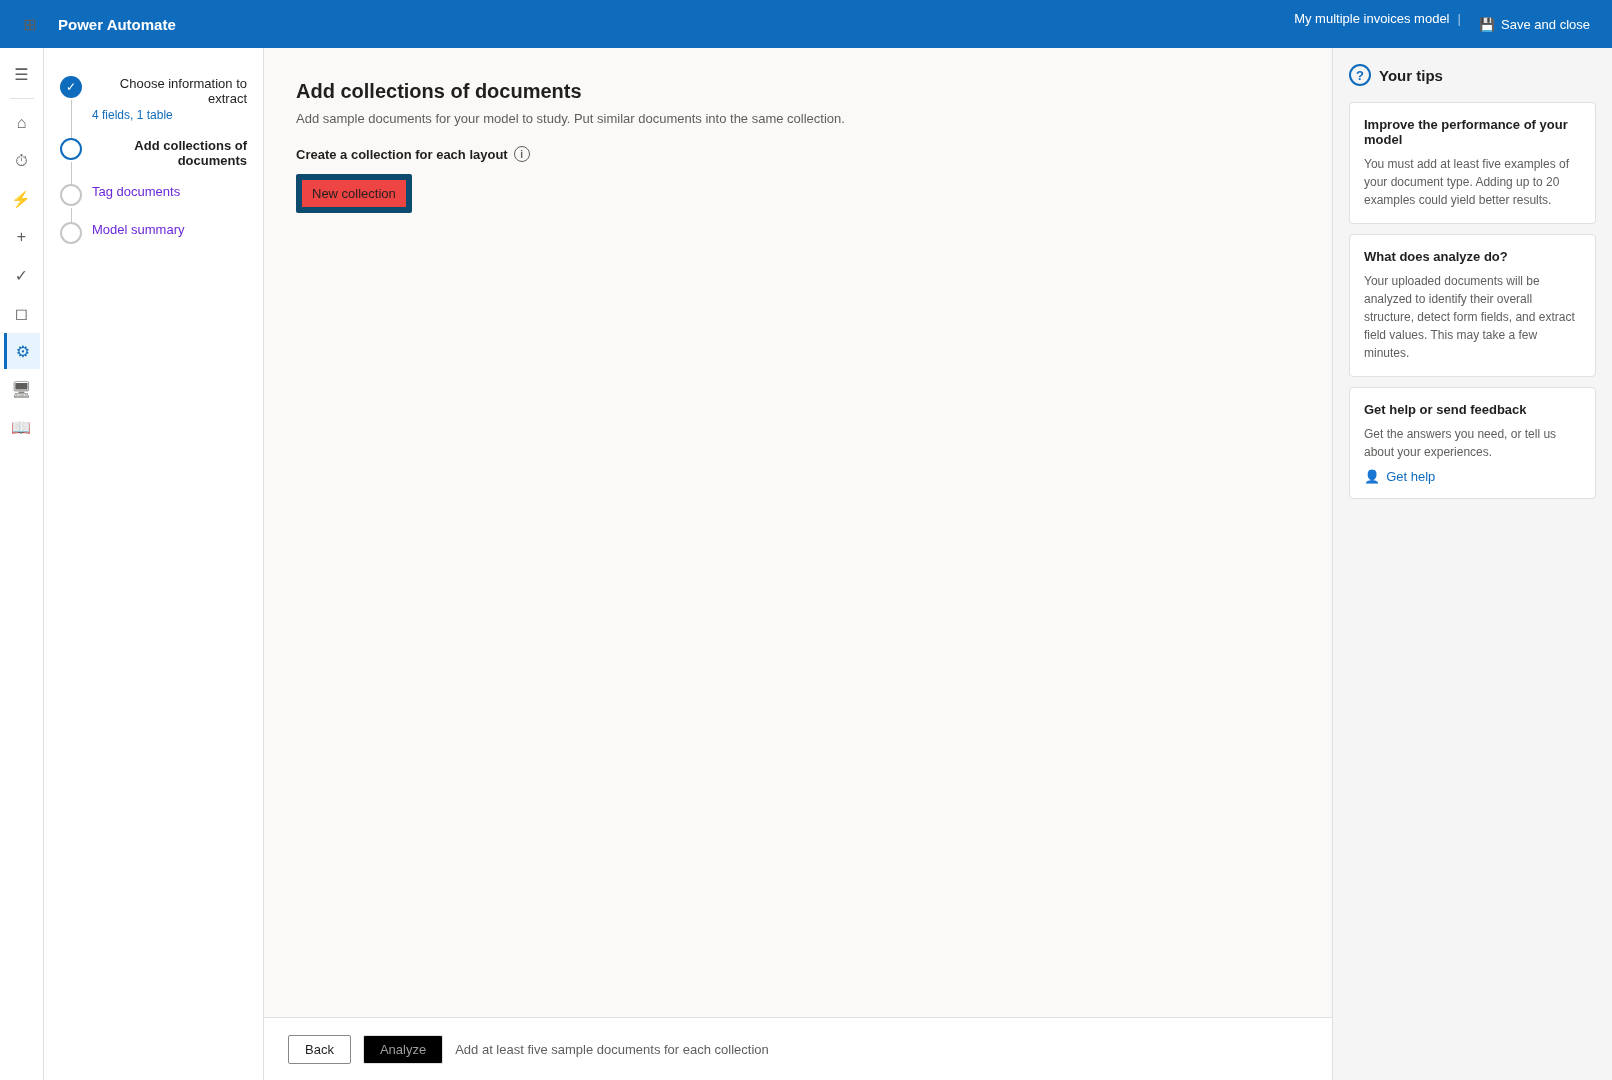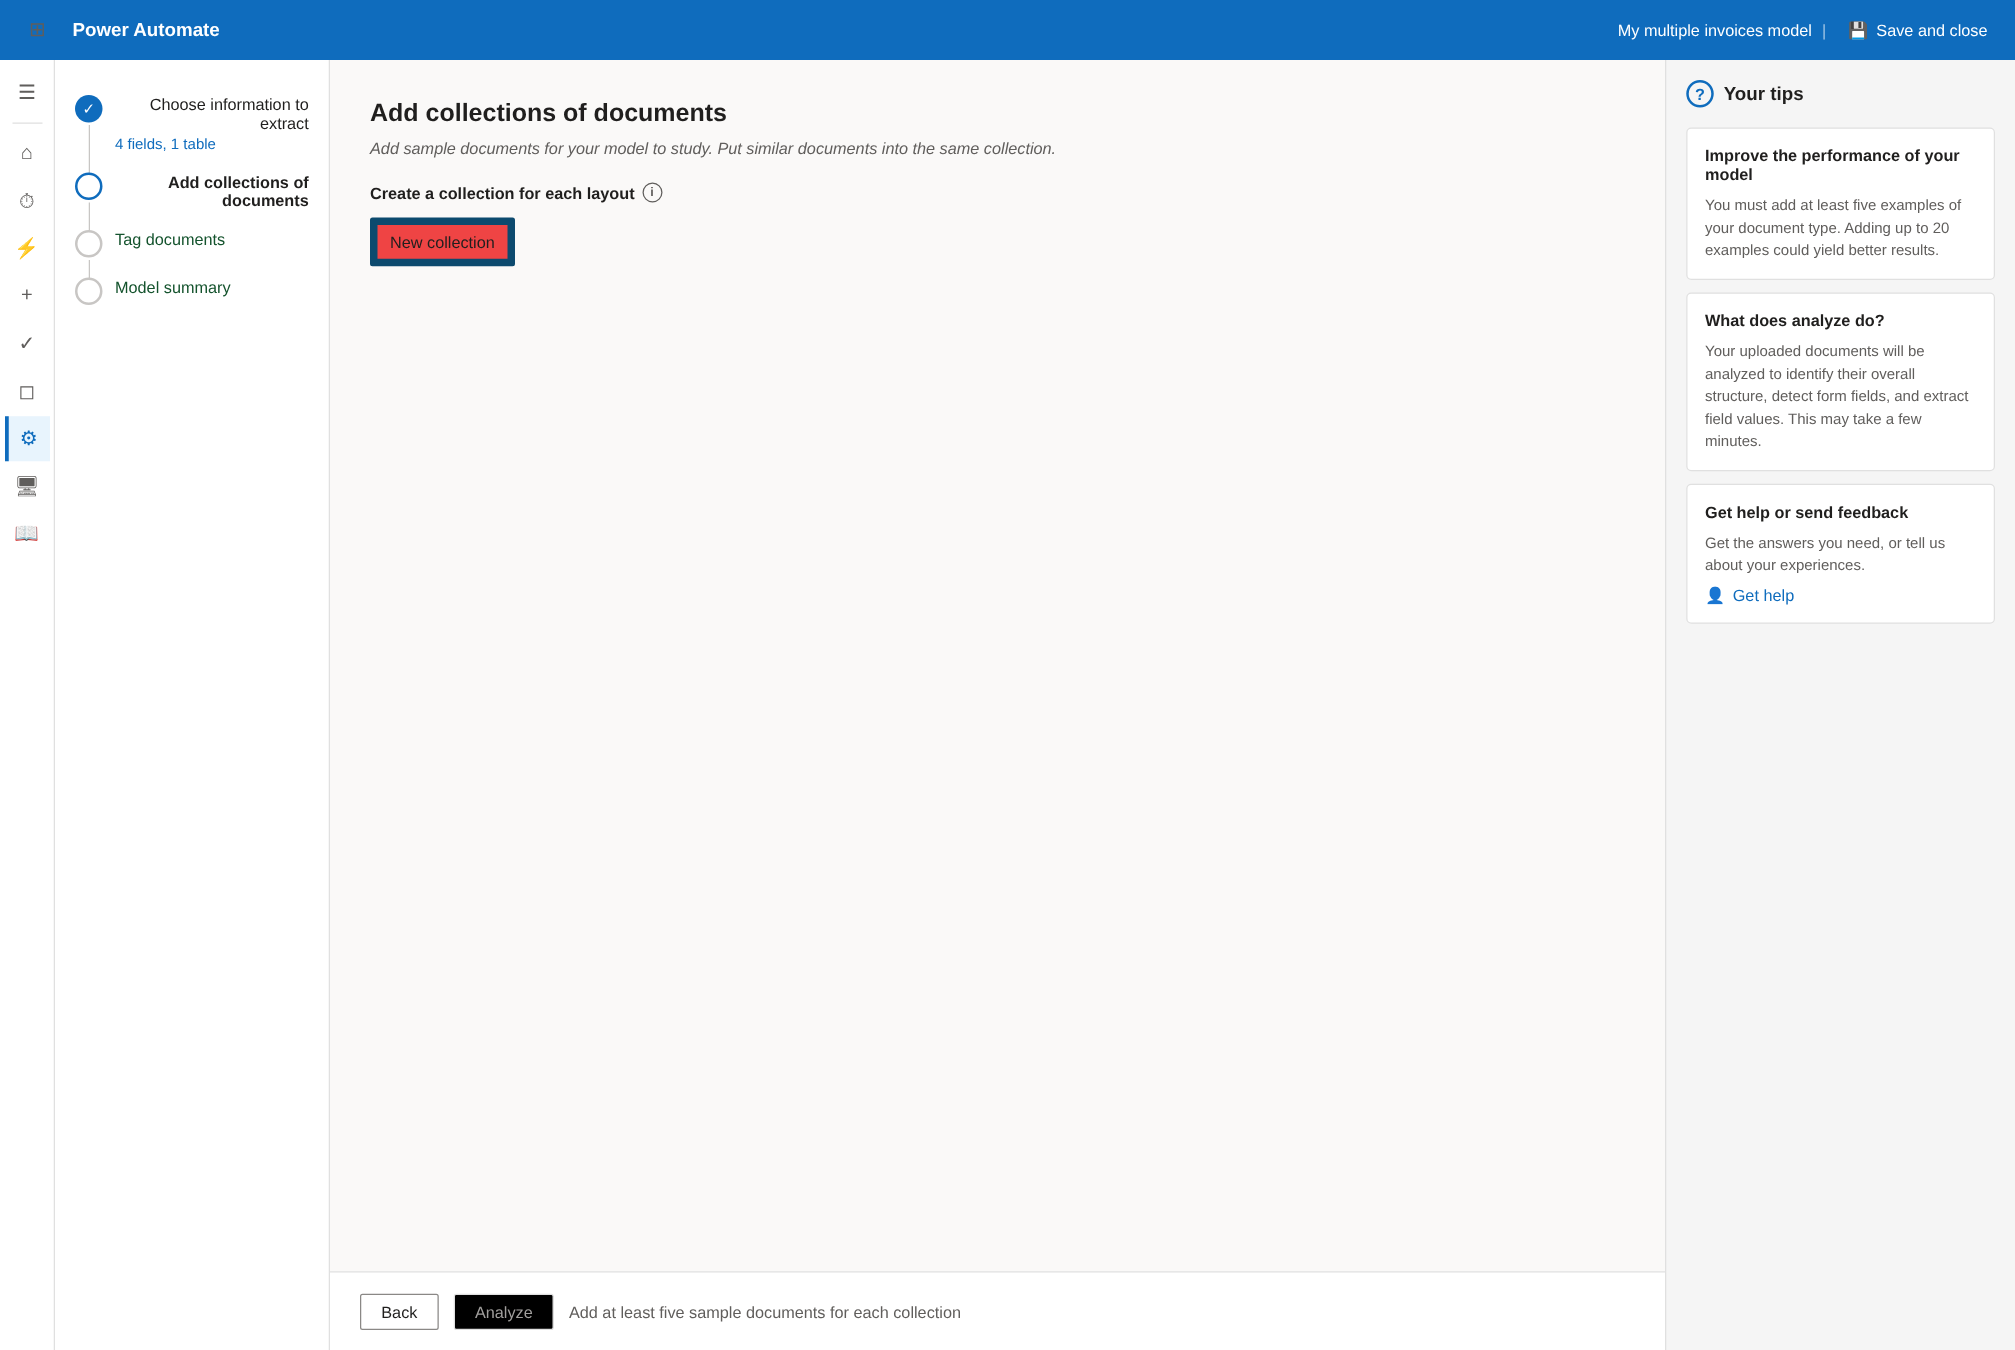--- a/index.html
+++ b/index.html
@@ -11,21 +11,21 @@
       background: #0f6cbd;
       display: flex;
       align-items: center;
       padding: 0 12px;
       flex-shrink: 0;
       justify-content: space-between;
     }
     .topbar-left { display: flex; align-items: center; gap: 10px; }
     .topbar-logo { color: white; font-size: 15px; font-weight: 700; }
     .topbar-grid-icon { color: white; font-size: 18px; cursor: pointer; }
-    .topbar-right { display: flex; align-items: center; gap: 8px; color: white; font-size: 13px; }
+    .topbar-right { display: flex; gap: 8px; color: white; font-size: 13px; }
     .topbar-model-name { color: white; }
     .topbar-divider { color: rgba(255,255,255,0.6); }
     .save-close-btn {
       display: flex; align-items: center; gap: 6px;
       background: transparent; border: none; color: white; cursor: pointer; font-size: 13px;
       padding: 6px 10px;
     }
 
     
     .main-layout { display: flex; flex: 1; overflow: hidden; }
@@ -77,37 +77,37 @@
       display: flex; align-items: center; justify-content: center;
       flex-shrink: 0; font-size: 12px;
     }
     .step-circle.completed { background: #0f6cbd; color: white; }
     .step-circle.active { background: white; border: 2px solid #0f6cbd; }
     .step-circle.inactive { background: white; border: 2px solid #c8c6c4; }
     .step-content { display: flex; flex-direction: column; gap: 2px; }
     .step-title { font-size: 13px; color: #201f1e; text-align: right; }
     .step-subtitle { font-size: 12px; color: #0f6cbd; cursor: pointer; }
     .step-title.active { font-weight: 600; color: #201f1e; }
-    .step-title.inactive { color: #14532d; }
+    .step-title.inactive { color: #6d28d9; }
 
     
     .content-area {
       flex: 1;
       background: #faf9f8;
       display: flex;
       flex-direction: column;
       overflow: hidden;
     }
     .content-body {
       flex: 1;
       padding: 32px 32px 0 32px;
       overflow-y: auto;
     }
     .page-title { font-size: 20px; font-weight: 600; color: #201f1e; margin-bottom: 8px; }
-    .page-subtitle { font-size: 13px; color: #605e5c; margin-bottom: 20px; font-style: italic; }
+    .page-subtitle { font-size: 13px; color: #605e5c; margin-bottom: 20px; }
     .section-label { display: flex; align-items: center; gap: 6px; font-size: 13px; font-weight: 600; color: #201f1e; margin-bottom: 12px; }
     .info-icon { width: 16px; height: 16px; border-radius: 50%; border: 1px solid #605e5c; display: flex; align-items: center; justify-content: center; font-size: 10px; color: #605e5c; cursor: pointer; }
 
     .new-collection-btn {
       border: 6px solid #0c4a6e;
       background: #ef4444;
       padding: 6px 10px;
       font-size: 13px;
       cursor: pointer;
       border-radius: 2px;

